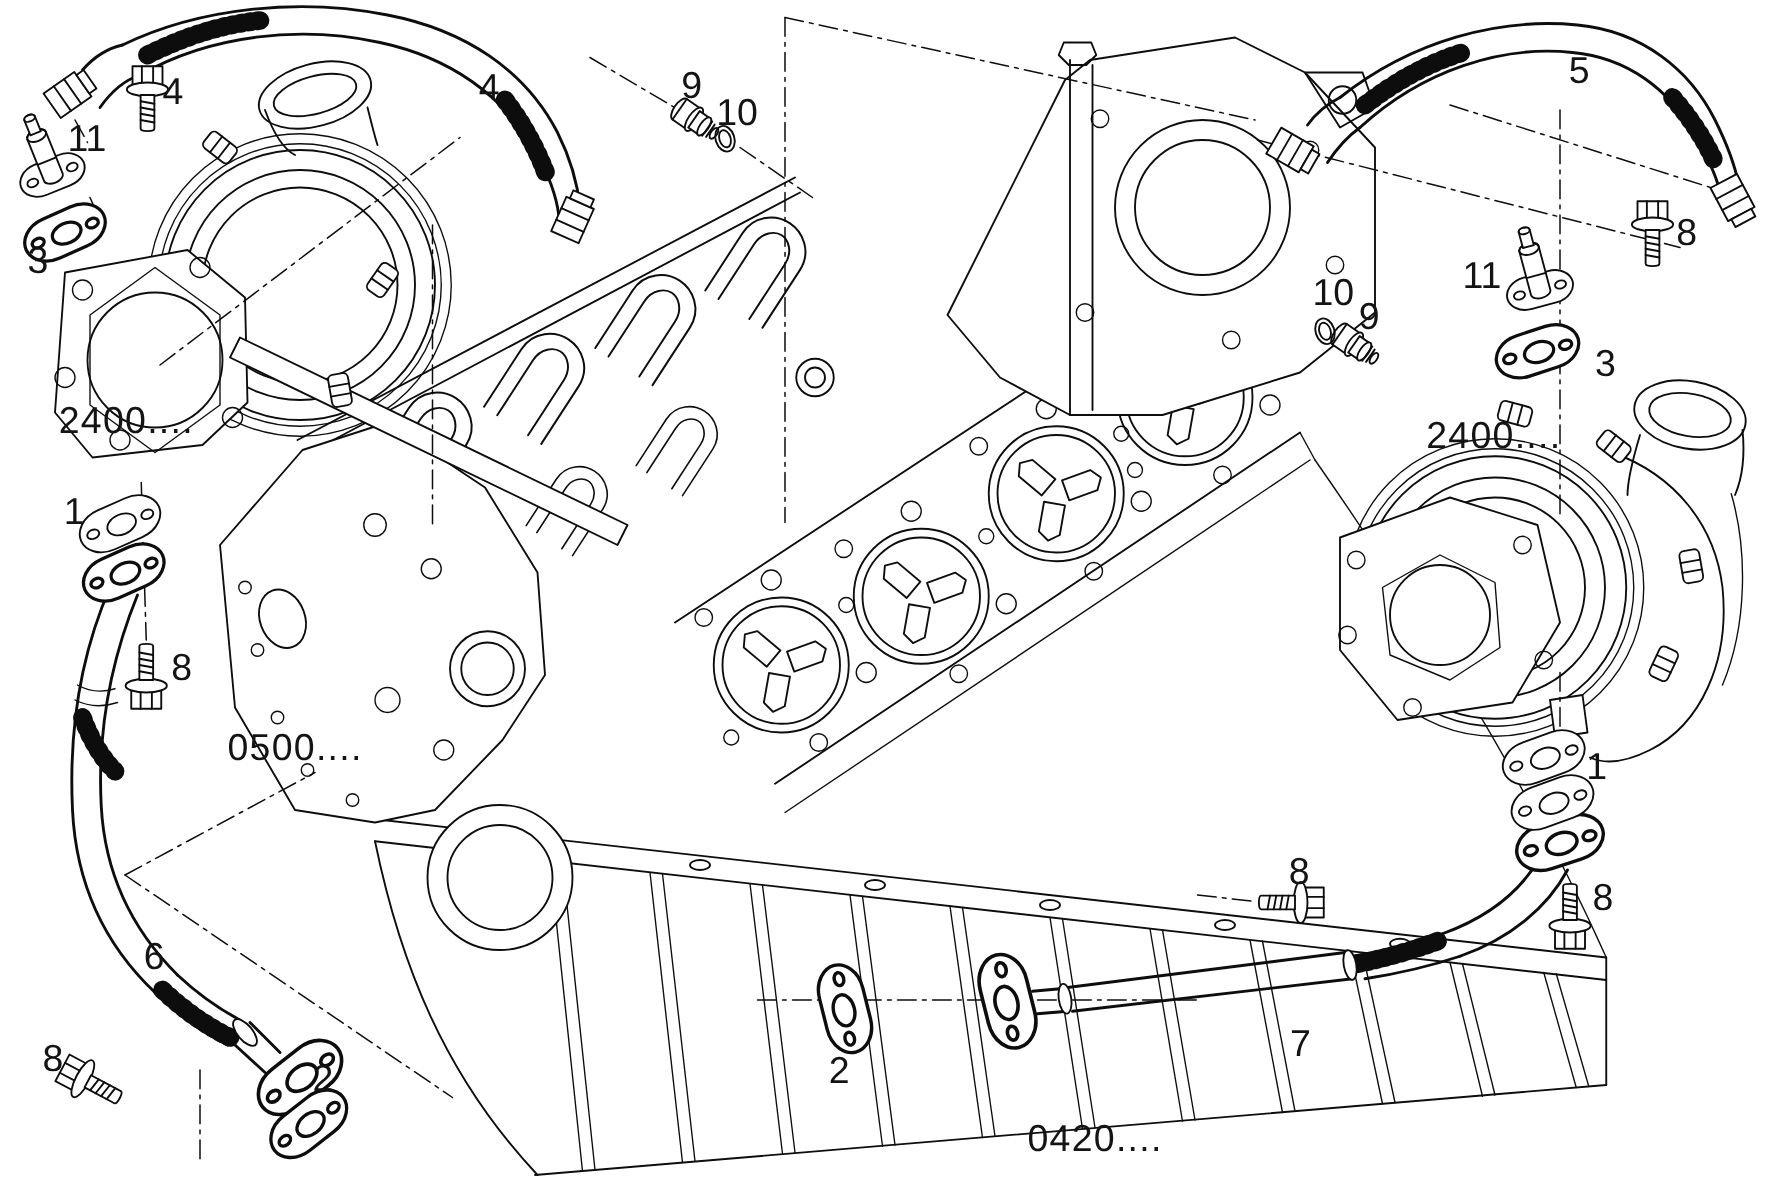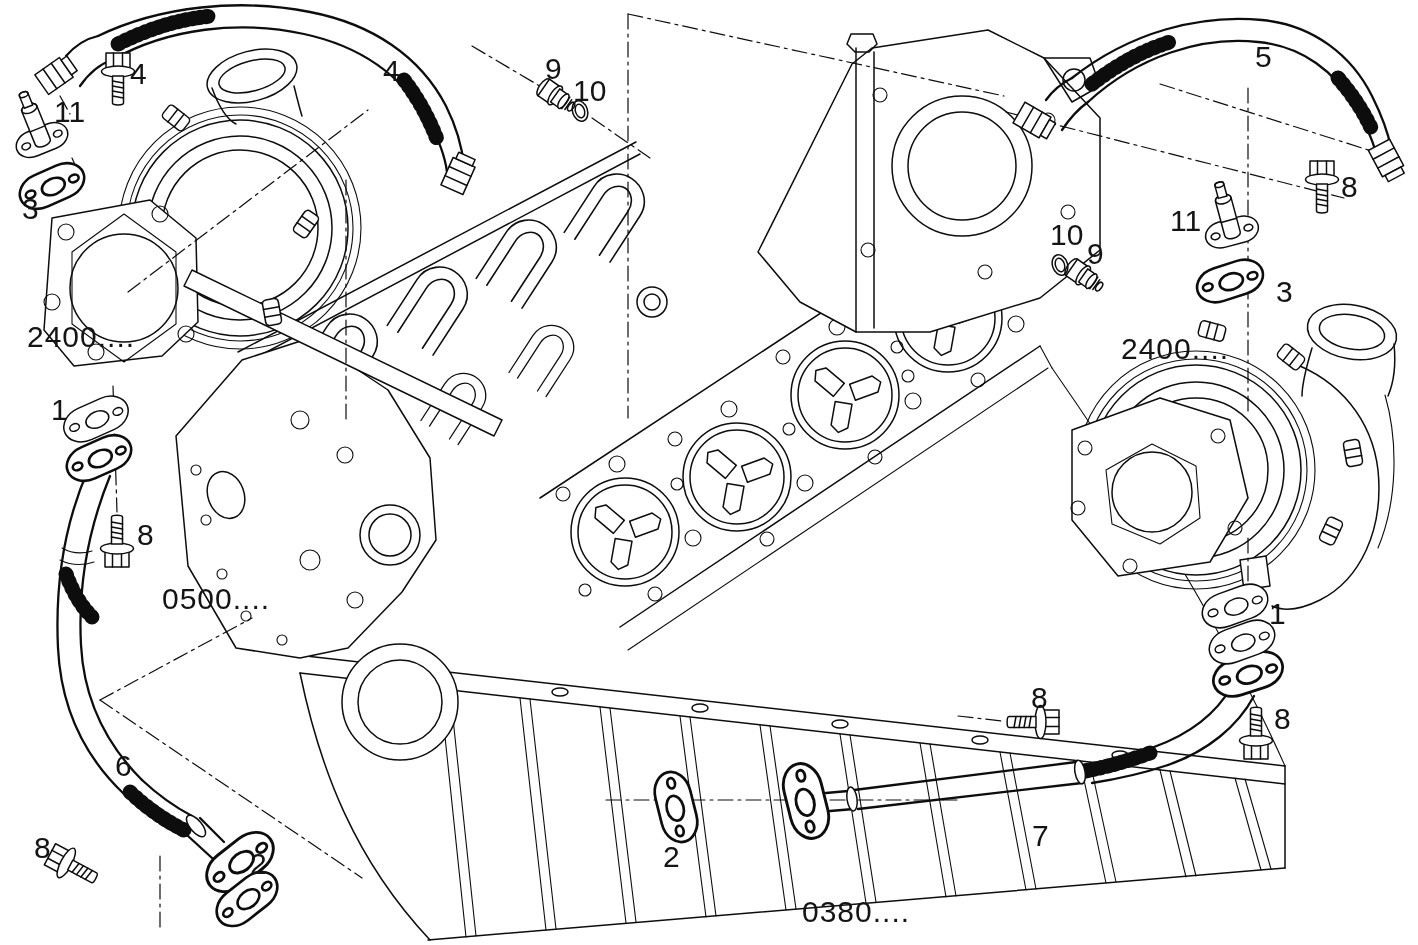--- a/index.html
+++ b/index.html
@@ -2,21 +2,21 @@
 <html><head>
 <meta charset="utf-8">
 <style>
   html,body{margin:0;padding:0;background:#fff;}
   #stage{position:relative;width:1418px;height:945px;background:#fff;overflow:hidden;
          font-family:"Liberation Sans", sans-serif;}
   #art{position:absolute;left:0;top:0;}
   .callout{position:absolute;font-size:30px;color:#141414;line-height:1;white-space:nowrap;
            font-family:"Liberation Sans", sans-serif;}
   .code{position:absolute;font-size:30px;color:#141414;line-height:1;white-space:nowrap;
-        letter-spacing:1px;font-family:"Liberation Sans", sans-serif;}
+        letter-spacing:1px;font-family:"Liberation Sans", sans-serif;margin-left:20px;}
   .dd{stroke-dasharray:15 5 3 5;stroke-width:1.2;}
   .t{stroke-width:1.1;}
   .hose{stroke-width:2.3;}
   .braid{stroke-width:15;stroke-dasharray:2.3 4.8;}
   .b{stroke-width:2.6;}
 </style>
 </head>
 <body>
 
 <div id="stage">
@@ -426,15 +426,15 @@
 <div class="callout" style="left:1274px;top:704px">8</div>
 <div class="callout" style="left:1032px;top:821px">7</div>
 <div class="callout" style="left:115px;top:751px">6</div>
 <div class="callout" style="left:34px;top:833px">8</div>
 <div class="callout" style="left:250px;top:849px">2</div>
 <div class="callout" style="left:663px;top:842px">2</div>
 
 <div class="code" style="left:27px;top:322px">2400....</div>
 <div class="code" style="left:1121px;top:334px">2400....</div>
 <div class="code" style="left:162px;top:584px">0500....</div>
-<div class="code" style="left:802px;top:897px">0380....</div>
+<div class="code" style="left:802px;top:897px">0420....</div>
 
 </div>
 
 </body></html>

